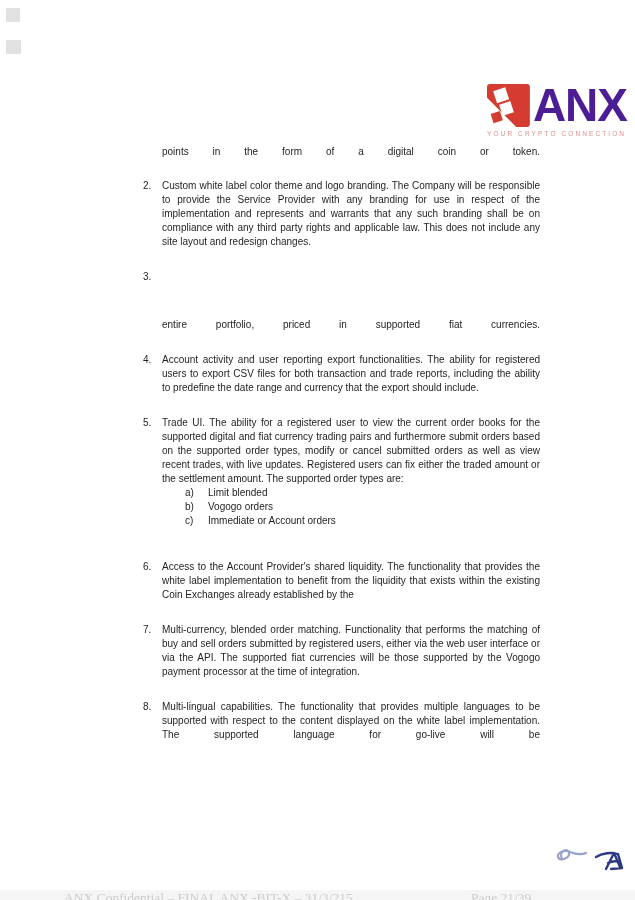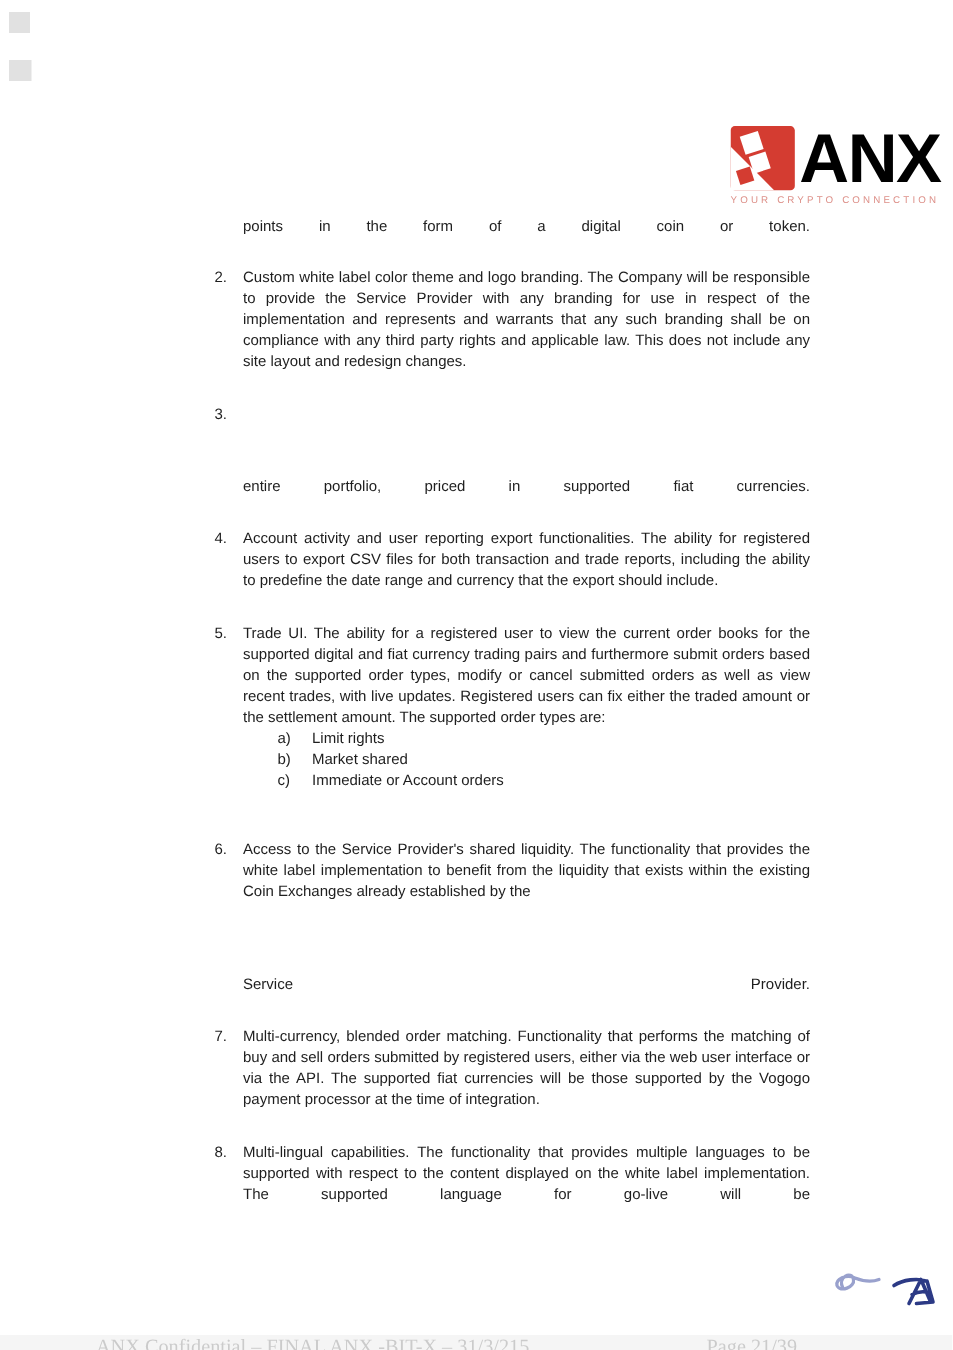--- a/index.html
+++ b/index.html
@@ -80,21 +80,21 @@
 
   <div class="logo">
     <div class="logo-row">
       <svg class="logo-mark" viewBox="0 0 44 44">
         <rect x="0" y="0" width="44" height="44" rx="3" fill="#d43c31"></rect>
         <polygon points="0,14 30,44 0,44" fill="#ffffff"></polygon>
         <rect x="8" y="5" width="13" height="13" fill="#ffffff" transform="rotate(-18 14.5 11.5)"></rect>
         <rect x="14" y="19" width="12" height="12" fill="#ffffff" transform="rotate(-18 20 25)"></rect>
         <rect x="5" y="29" width="10" height="10" fill="#d43c31" transform="rotate(-18 10 34)"></rect>
       </svg>
-      <div class="logo-text" style="color:#000000;text-align:right;">ANX</div>
+      <div class="logo-text" style="color:#4c1d95;text-align:right;">ANX</div>
     </div>
     <div class="logo-tagline" style="color:#dd9089;">YOUR CRYPTO CONNECTION</div>
   </div>
 
   <div class="content">
 
     <div class="intro-line">points in the form of a digital coin or token.</div>
 
     <div class="item">
       <div class="item-num">2.</div>
@@ -117,41 +117,40 @@
       </div>
     </div>
 
     <div class="item gap-lg">
       <div class="item-num">5.</div>
       <div class="item-body">
         <div class="item-text">Trade UI.  The ability for a registered user to view the current order books for the supported digital and fiat currency trading pairs and furthermore submit orders based on the supported order types, modify or cancel submitted orders as well as view recent trades, with live updates. Registered users can fix either the traded amount or the settlement amount. The supported order types are:</div>
         <div class="sublist">
           <div class="subitem">
             <span class="sub-label">a)</span>
-            <span>Limit rights</span>
+            <span>Limit blended</span>
           </div>
           <div class="subitem">
             <span class="sub-label">b)</span>
-            <span>Market shared</span>
+            <span>Vogogo orders</span>
           </div>
           <div class="subitem">
             <span class="sub-label">c)</span>
             <span>Immediate or Account orders</span>
           </div>
         </div>
       </div>
     </div>
 
     <div class="extra-space-before-6"></div>
 
     <div class="item">
       <div class="item-num">6.</div>
       <div class="item-body">
-        <div class="item-text">Access to the Service Provider's shared liquidity.  The functionality that provides the white label implementation to benefit from the liquidity that exists within the existing Coin Exchanges already established by the</div>
-        <div class="line-spread">Service Provider.</div>
+        <div class="item-text">Access to the Account Provider's shared liquidity.  The functionality that provides the white label implementation to benefit from the liquidity that exists within the existing Coin Exchanges already established by the</div>
       </div>
     </div>
 
     <div class="item">
       <div class="item-num">7.</div>
       <div class="item-body">
         <div class="item-text">Multi-currency, blended order matching.  Functionality that performs the matching of buy and sell orders submitted by registered users, either via the web user interface or via the API.  The supported fiat currencies will be those supported by the Vogogo payment processor at the time of integration.</div>
       </div>
     </div>
 

